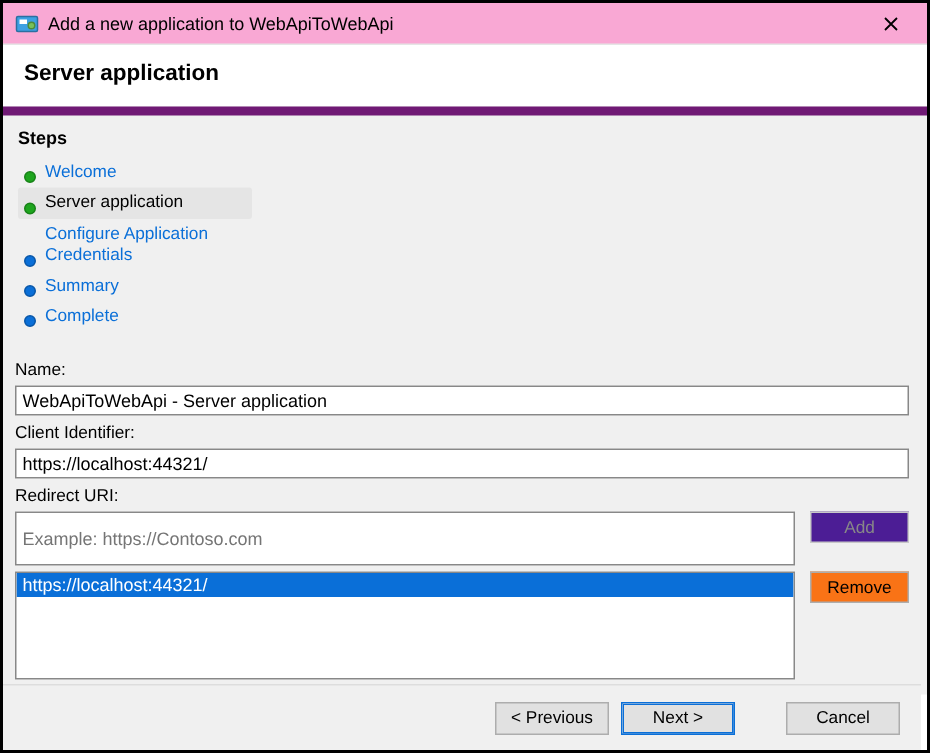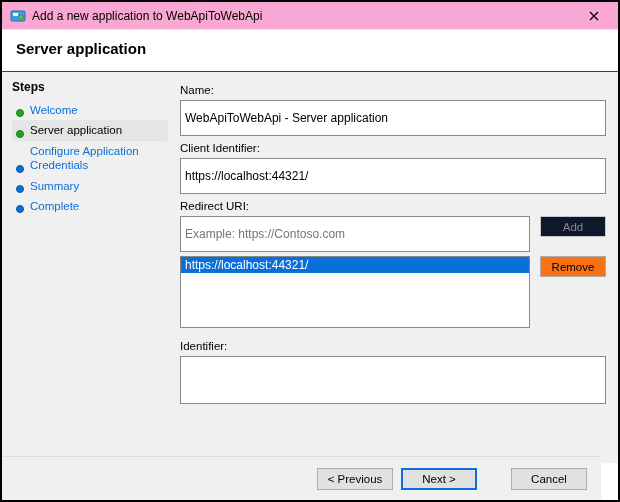--- a/index.html
+++ b/index.html
@@ -45,22 +45,23 @@
   }
   .header h1 {
     margin:0;
     font-size: 15px;
     font-weight: bold;
   }
   
   .main {
     display:flex;
     background: #f0f0f0;
-    border-top: 1px solid #701a75;
+    border-top: 6px solid #701a75;
     height: 392px;
+    flex-direction: column;
   }
   .sidebar {
     width: 170px;
     padding: 8px 4px 8px 10px;
   }
   .sidebar h2 {
     margin:0 0 6px 0;
     font-size: 12px;
     font-weight: bold;
   }
@@ -115,21 +116,21 @@
     height: 21px;
     font-family: inherit;
     font-size: 11.5px;
     background:#f97316;
     border:1px solid #adadad;
     cursor:default;
   }
   .side-btn[disabled] {
     color:#888;
     border-color:#c8c8c8;
-    background:#0f172a;
+    background:#4c1d95;
   }
   .listbox {
     height: 72px;
     background:#fff;
     border:1px solid #888;
     overflow:hidden;
     font-size: 12px;
   }
   .listbox .list-item {
     padding: 1px 4px;
@@ -145,21 +146,21 @@
     font-family:inherit;
     font-size:12px;
     background:#fff;
     border:1px solid #888;
     resize:none;
     padding:2px 4px;
   }
   
   .footer {
     position:absolute;
-    bottom:0; left:0; right:17px;
+    bottom:0; left:0; right:4px;
     height:44px;
     background:#f0f0f0;
     border-top:1px solid #ddd;
     display:flex;
     align-items:center;
     justify-content:flex-end;
     padding: 0 14px;
     gap:8px;
   }
   .footer .gap { width:18px; }

